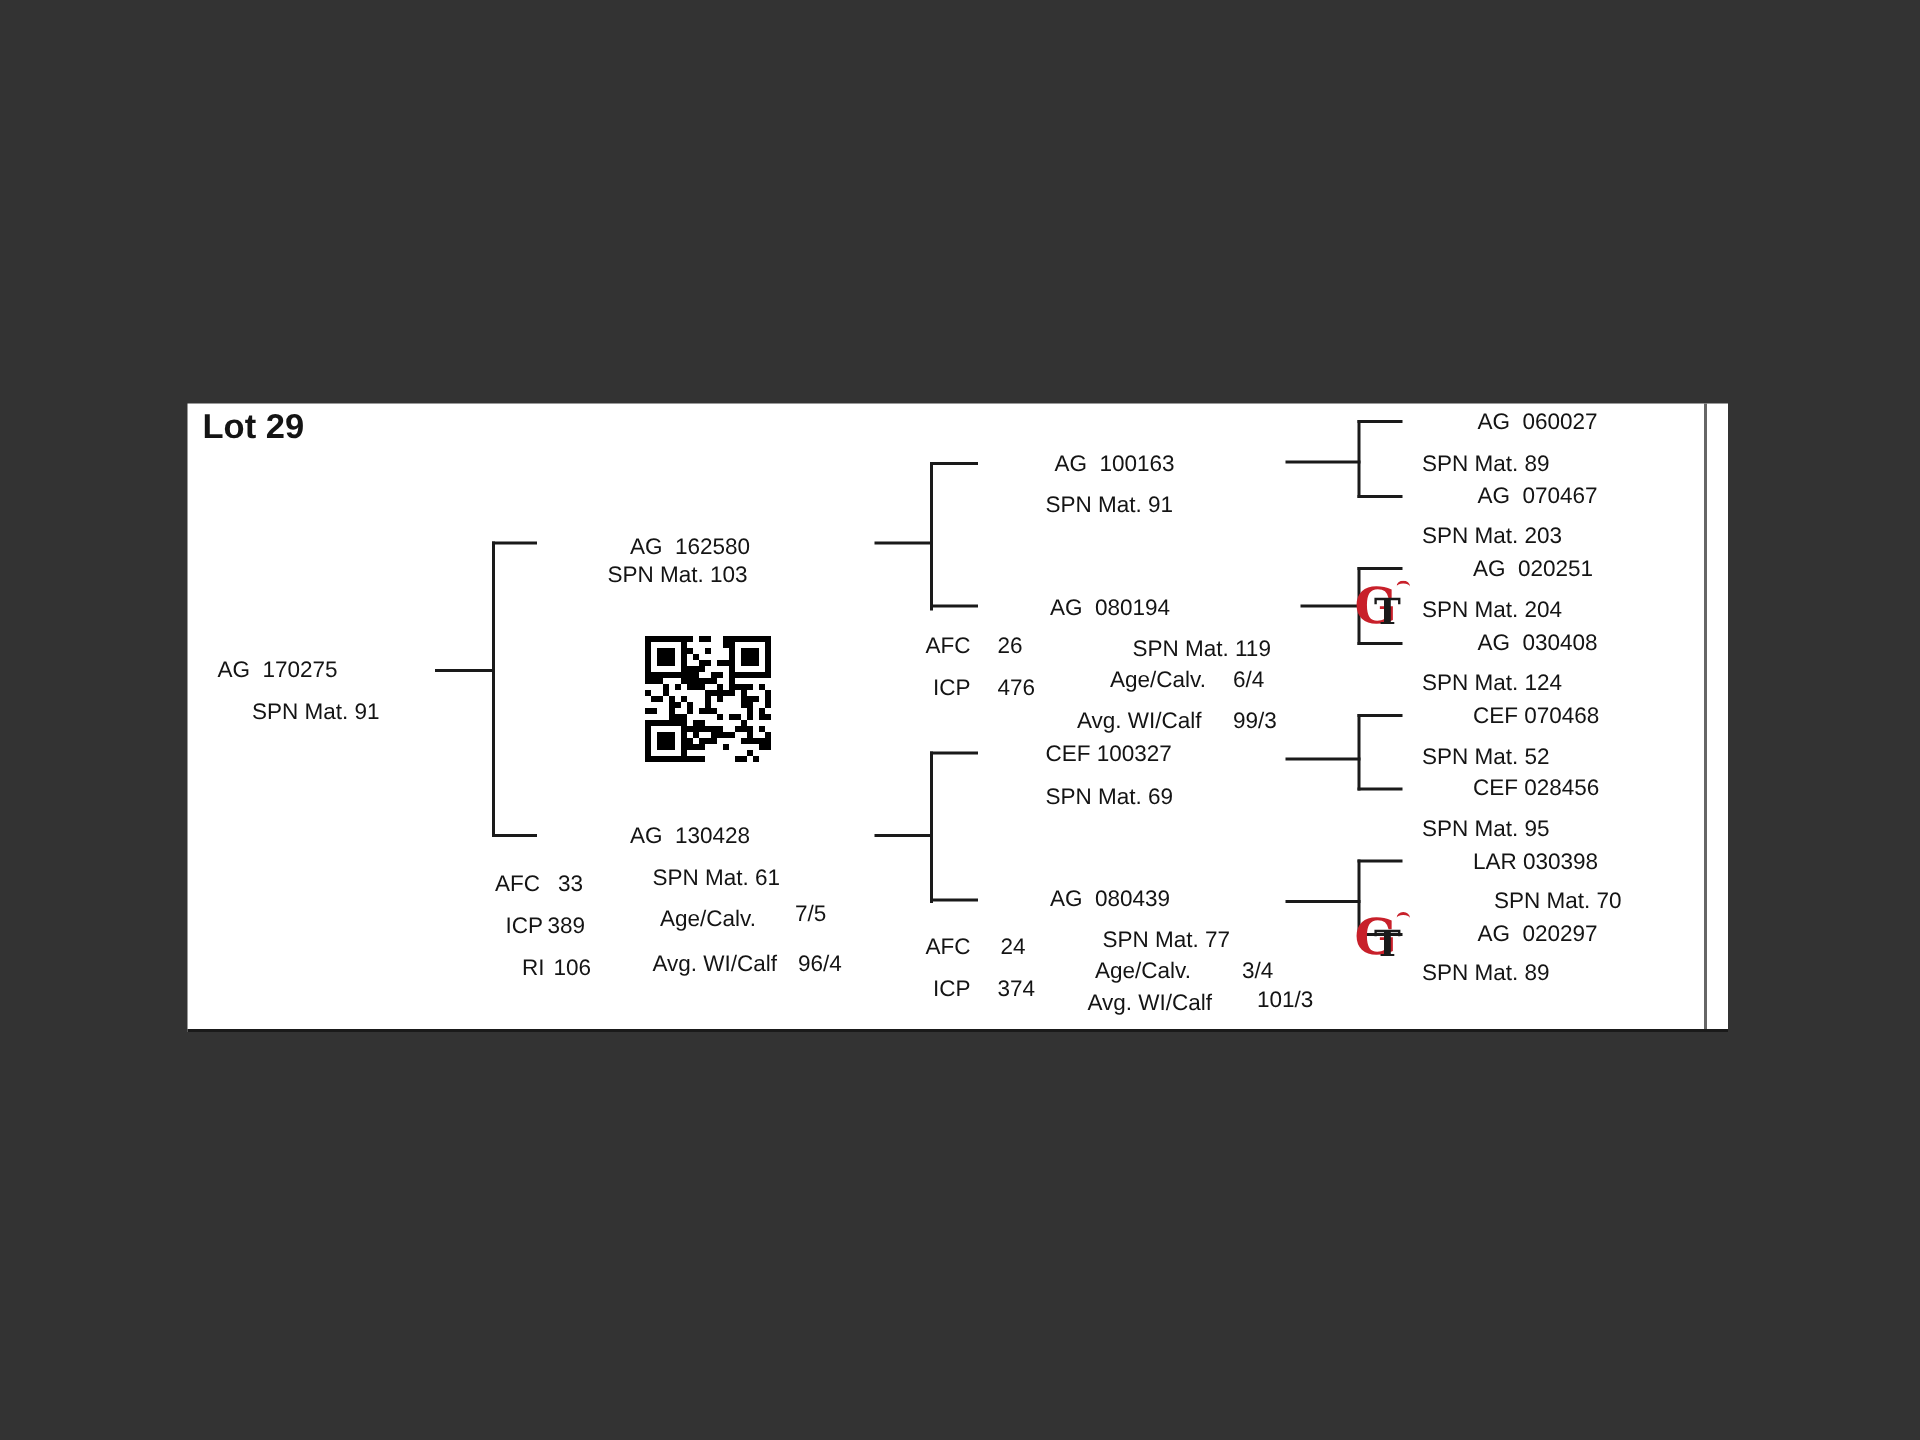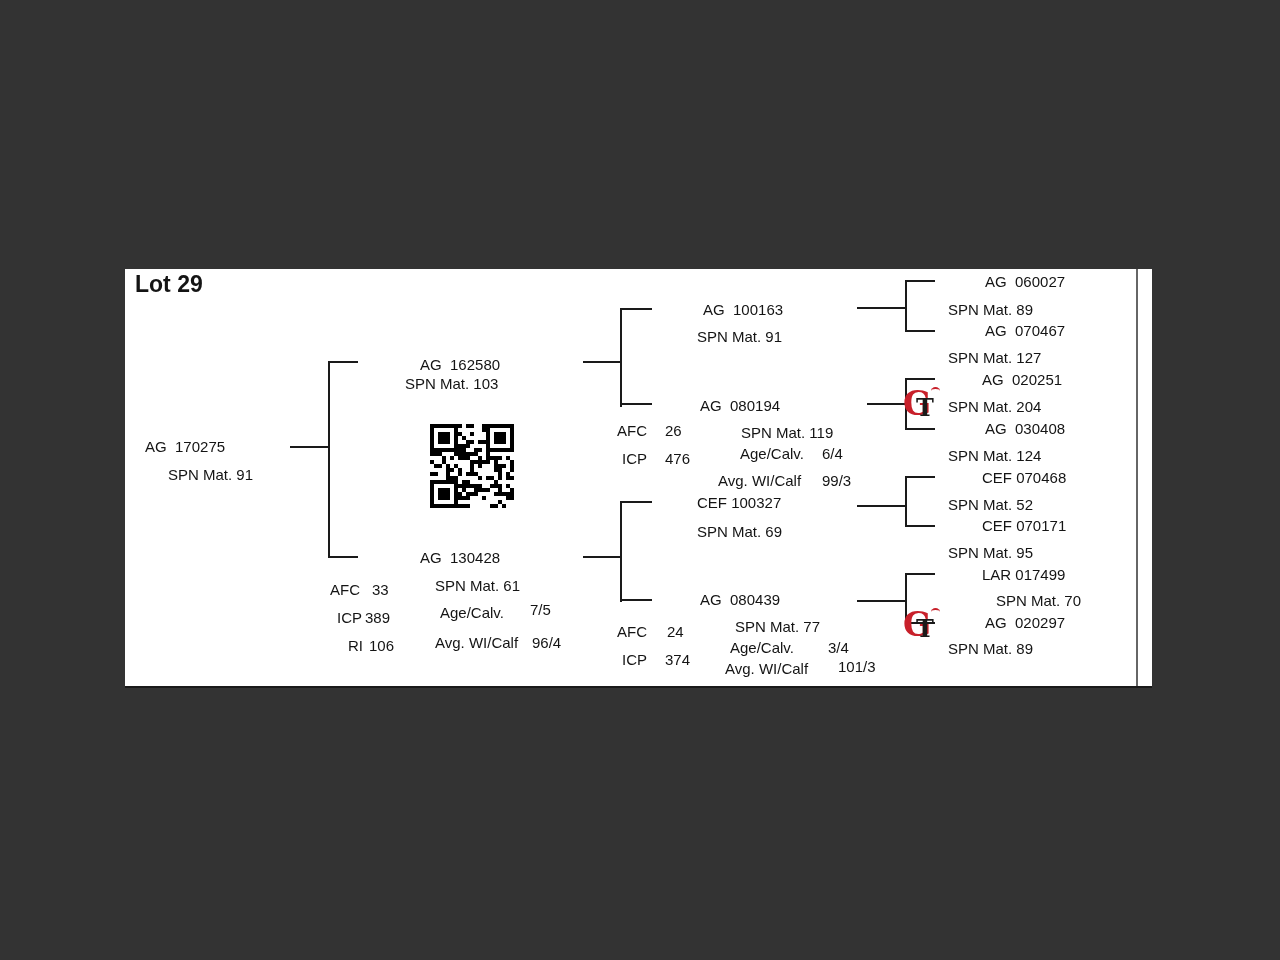--- a/index.html
+++ b/index.html
@@ -374,21 +374,21 @@
 
     <div class="hl" style="left:458px;top:287px;width:39px"></div>
     <div class="vl" style="left:495px;top:232px;height:101px"></div>
     <div class="hl" style="left:495px;top:232px;width:32px"></div>
     <div class="hl" style="left:495px;top:330px;width:32px"></div>
 
     <div class="t" style="left:578px;top:31px">AG  100163</div>
     <div class="t" style="left:572px;top:58px">SPN Mat. 91</div>
 
     <div class="t" style="left:575px;top:127px">AG  080194</div>
-    <div class="t" style="left:616px;top:154px">SPN Mat. 119</div>
+    <div class="t" style="left:630px;top:154px">SPN Mat. 119</div>
     <div class="t" style="left:615px;top:175px">Age/Calv.</div>
     <div class="t" style="left:697px;top:175px">6/4</div>
     <div class="t" style="left:593px;top:202px">Avg. WI/Calf</div>
     <div class="t" style="left:697px;top:202px">99/3</div>
     <div class="t" style="left:492px;top:152px">AFC</div>
     <div class="t" style="left:540px;top:152px">26</div>
     <div class="t" style="left:497px;top:180px">ICP</div>
     <div class="t" style="left:540px;top:180px">476</div>
 
     <div class="t" style="left:572px;top:224px">CEF 100327</div>
@@ -430,30 +430,30 @@
       <span class="gt-t">T</span>
     </div>
     <div class="gt-logo" style="left:778px;top:338px">
       <span class="gt-g">G</span>
       <span class="gt-t">T</span>
     </div>
 
     <div class="t" style="left:860px;top:3px">AG  060027</div>
     <div class="t" style="left:823px;top:31px">SPN Mat. 89</div>
     <div class="t" style="left:860px;top:52px">AG  070467</div>
-    <div class="t" style="left:823px;top:79px">SPN Mat. 127</div>
+    <div class="t" style="left:823px;top:79px">SPN Mat. 203</div>
     <div class="t" style="left:857px;top:101px">AG  020251</div>
     <div class="t" style="left:823px;top:128px">SPN Mat. 204</div>
     <div class="t" style="left:860px;top:150px">AG  030408</div>
     <div class="t" style="left:823px;top:177px">SPN Mat. 124</div>
     <div class="t" style="left:857px;top:199px">CEF 070468</div>
     <div class="t" style="left:823px;top:226px">SPN Mat. 52</div>
-    <div class="t" style="left:857px;top:247px">CEF 070171</div>
+    <div class="t" style="left:857px;top:247px">CEF 028456</div>
     <div class="t" style="left:823px;top:274px">SPN Mat. 95</div>
-    <div class="t" style="left:857px;top:296px">LAR 017499</div>
+    <div class="t" style="left:857px;top:296px">LAR 030398</div>
     <div class="t" style="left:871px;top:322px">SPN Mat. 70</div>
     <div class="t" style="left:860px;top:344px">AG  020297</div>
     <div class="t" style="left:823px;top:370px">SPN Mat. 89</div>
 
     <div class="vl edge-rule" style="left:1011px;top:0;height:419px"></div>
     <div class="hl" style="left:0;top:417px;width:1027px"></div>
 
   </div>
 </div>
 

